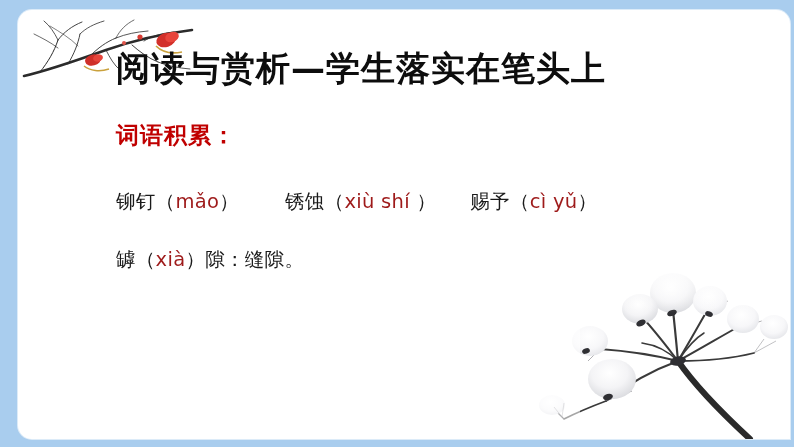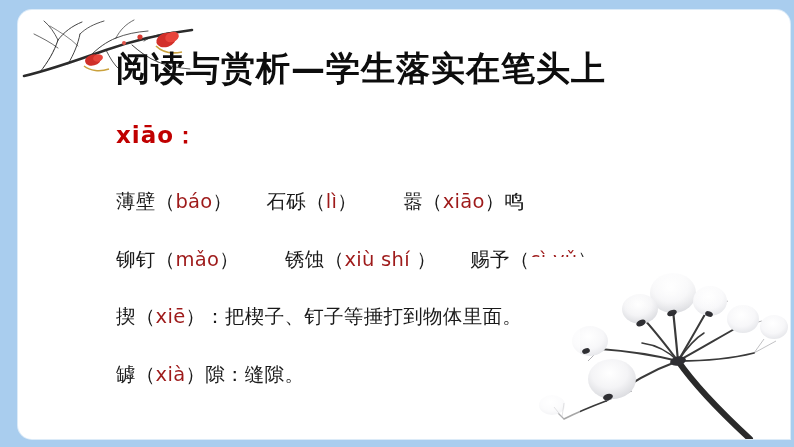--- a/index.html
+++ b/index.html
@@ -128,26 +128,24 @@
           <ellipse cx="78" cy="46" rx="5" ry="3.6" fill="#e6443b" transform="rotate(-14 78 46)"></ellipse>
           <path d="M64 54 C 70 59, 80 60, 89 57" stroke="#caa13c" stroke-width="1.4" fill="none"></path>
           <circle cx="120" cy="25" r="2.6" fill="#d83a32"></circle>
           <circle cx="104" cy="31" r="2" fill="#e0554c"></circle>
         </g>
       </svg>
     </div>
 
     <div class="slide-title">阅读与赏析—学生落实在笔头上</div>
 
-    <div class="section-heading">xiāo：</div>
+    <div class="section-heading">词语积累：</div>
 
     <div class="vocab-list" id="vocab-list">
-        <div class="vocab-line"><span>薄壁（</span><span class="py">báo</span><span>）</span><span class="gap-m"></span><span>石砾（</span><span class="py">lì</span><span>）</span><span class="gap-l"></span><span>嚣（</span><span class="py">xiāo</span><span>）鸣</span></div>
         <div class="vocab-line"><span>铆钉（</span><span class="py">mǎo</span><span>）</span><span class="gap-l"></span><span>锈蚀（</span><span class="py">xiù shí</span><span> ）</span><span class="gap-m"></span><span>赐予（</span><span class="py">cì yǔ</span><span>）</span></div>
-        <div class="vocab-line"><span>揳（</span><span class="py">xiē</span><span>）：把楔子、钉子等捶打到物体里面。</span></div>
         <div class="vocab-line"><span>罅（</span><span class="py">xià</span><span>）隙：缝隙。</span></div>
       </div>
 
     <div class="umbel-deco">
       <svg viewBox="0 0 262 182" width="262" height="182" aria-hidden="true">
         <defs>
           <radialGradient id="puff" cx="45%" cy="35%" r="68%">
             <stop offset="0%" stop-color="#ffffff"></stop>
             <stop offset="55%" stop-color="#f4f4f6"></stop>
             <stop offset="100%" stop-color="#d9dade"></stop>

